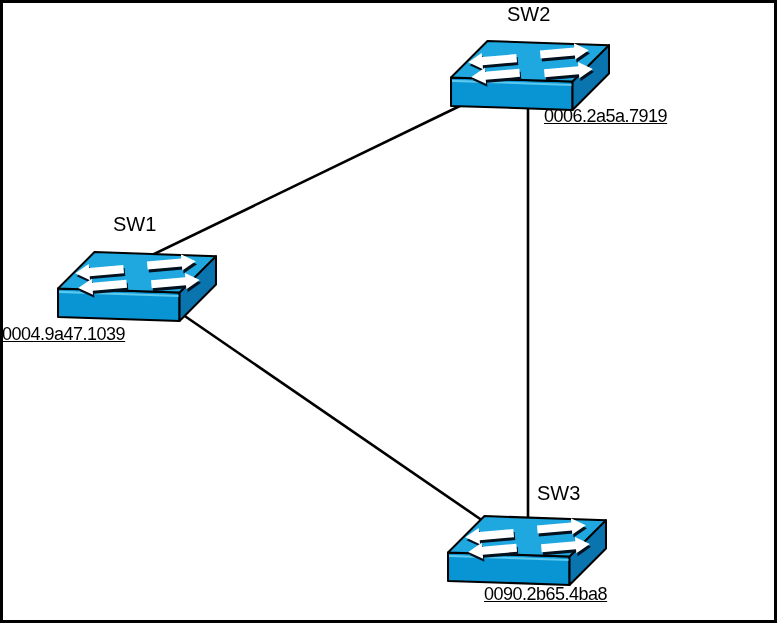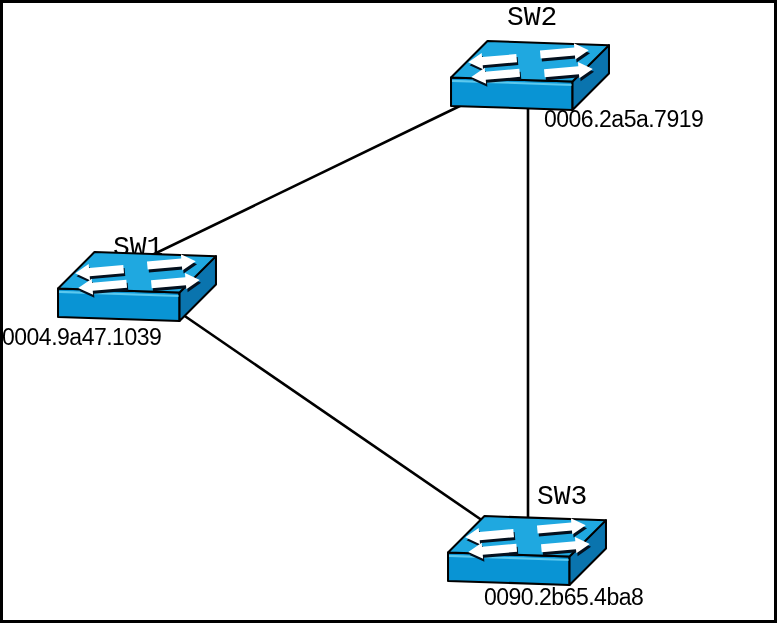--- a/index.html
+++ b/index.html
@@ -10,31 +10,31 @@
     color:var(--text,#000);
   }
   .frame{
     position:absolute;left:0;top:0;width:771px;height:617px;
     border:3px solid var(--border,#000);
     pointer-events:none;
   }
   .links{position:absolute;left:0;top:0;}
   .links line{stroke:var(--link,#000);stroke-width:2.6px;}
   .node-label{
-    position:absolute;font-size:28px;line-height:1.1;white-space:nowrap;font-family:Liberation Mono, monospace;
+    position:absolute;font-size:20px;line-height:1.1;white-space:nowrap;
   }
   .node-mac{
-    position:absolute;font-size:23px;line-height:1.1;letter-spacing:-0.5px;white-space:nowrap;
+    position:absolute;font-size:18px;line-height:1.1;letter-spacing:-0.5px;white-space:nowrap;text-decoration:underline;
   }
   .switch-icon{position:absolute;width:162px;height:75px;}
   
   .lbl-sw2{left:507px;top:3px;}
   .icon-sw2{left:449px;top:37px;}
   .mac-sw2{left:544px;top:107px;}
-  .lbl-sw1{left:113px;top:213px;margin-top:20px;}
+  .lbl-sw1{left:113px;top:213px;}
   .icon-sw1{left:56px;top:248px;}
   .mac-sw1{left:2px;top:325px;text-align:right;}
   .lbl-sw3{left:537px;top:482px;}
   .icon-sw3{left:446px;top:512px;}
   .mac-sw3{left:464px;top:585px;margin-left:20px;}
 </style>
 </head>
 <body>
 
 <svg width="0" height="0" style="position:absolute" aria-hidden="true">

